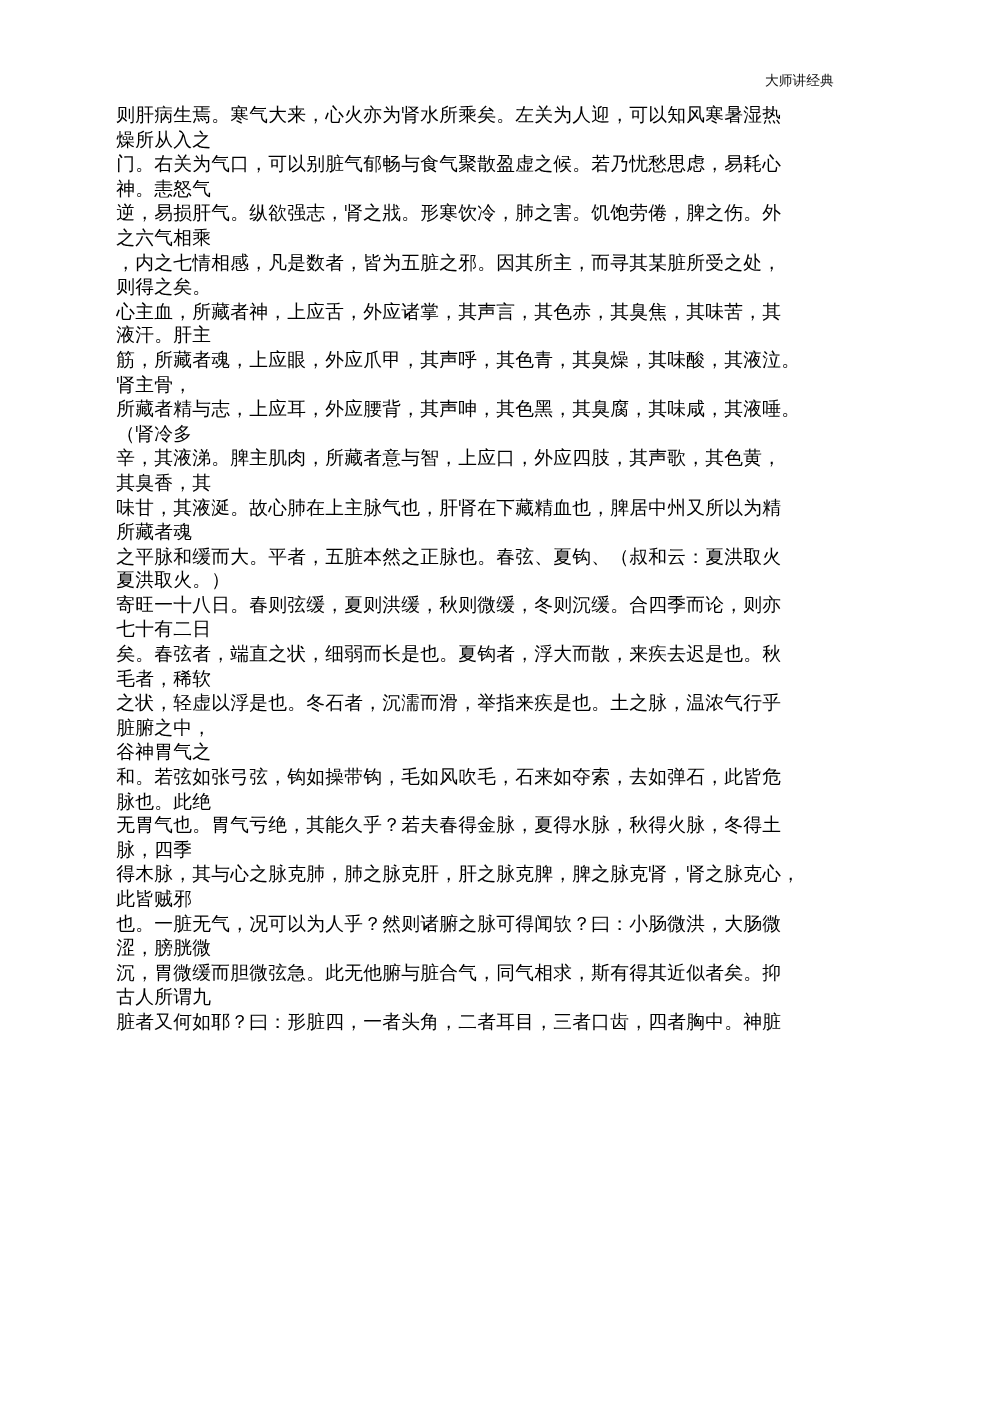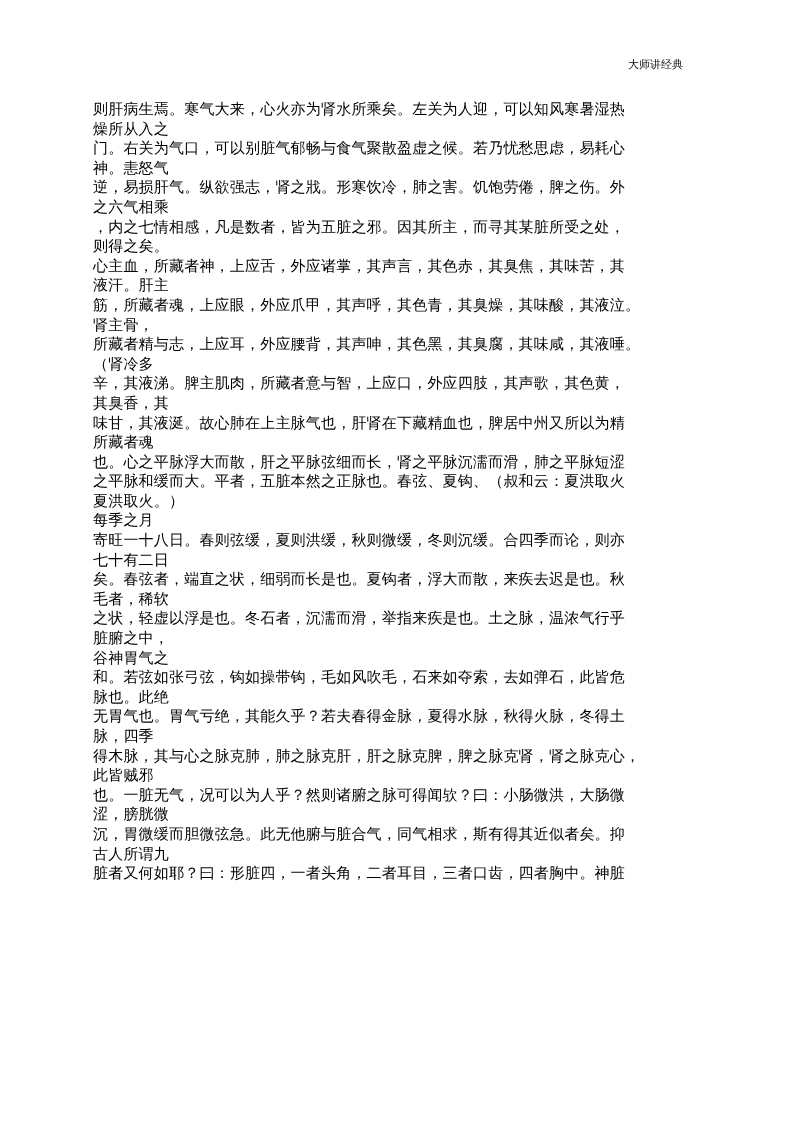--- a/index.html
+++ b/index.html
@@ -16,25 +16,24 @@
       color: #000000;
     }
     .page-header {
       position: absolute;
       top: 58px;
       left: 612px;
       font-size: 11px;
       line-height: 14px;
       color: #111111;
       white-space: nowrap;
-      margin-left: 16px;
     }
     .body-text {
       position: absolute;
-      top: 100px;
+      top: 84px;
       left: 93px;
       width: 620px;
       font-family: Liberation Serif, serif;
     }
     .line {
       display: block;
       font-size: 15px;
       line-height: 19.6px;
       height: 19.6px;
       white-space: nowrap;
@@ -58,24 +57,22 @@
   <span class="line">心主血，所藏者神，上应舌，外应诸掌，其声言，其色赤，其臭焦，其味苦，其</span>
   <span class="line">液汗。肝主</span>
   <span class="line">筋，所藏者魂，上应眼，外应爪甲，其声呼，其色青，其臭燥，其味酸，其液泣。</span>
   <span class="line">肾主骨，</span>
   <span class="line">所藏者精与志，上应耳，外应腰背，其声呻，其色黑，其臭腐，其味咸，其液唾。</span>
   <span class="line">（肾冷多</span>
   <span class="line">辛，其液涕。脾主肌肉，所藏者意与智，上应口，外应四肢，其声歌，其色黄，</span>
   <span class="line">其臭香，其</span>
   <span class="line">味甘，其液涎。故心肺在上主脉气也，肝肾在下藏精血也，脾居中州又所以为精</span>
   <span class="line">所藏者魂</span>
-  <span class="line">也。心之平脉浮大而散，肝之平脉弦细而长，肾之平脉沉濡而滑，肺之平脉短涩</span>
   <span class="line">之平脉和缓而大。平者，五脏本然之正脉也。春弦、夏钩、（叔和云：夏洪取火</span>
   <span class="line">夏洪取火。）</span>
-  <span class="line">每季之月</span>
   <span class="line">寄旺一十八日。春则弦缓，夏则洪缓，秋则微缓，冬则沉缓。合四季而论，则亦</span>
   <span class="line">七十有二日</span>
   <span class="line">矣。春弦者，端直之状，细弱而长是也。夏钩者，浮大而散，来疾去迟是也。秋</span>
   <span class="line">毛者，稀软</span>
   <span class="line">之状，轻虚以浮是也。冬石者，沉濡而滑，举指来疾是也。土之脉，温浓气行乎</span>
   <span class="line">脏腑之中，</span>
   <span class="line">谷神胃气之</span>
   <span class="line">和。若弦如张弓弦，钩如操带钩，毛如风吹毛，石来如夺索，去如弹石，此皆危</span>
   <span class="line">脉也。此绝</span>
   <span class="line">无胃气也。胃气亏绝，其能久乎？若夫春得金脉，夏得水脉，秋得火脉，冬得土</span>

